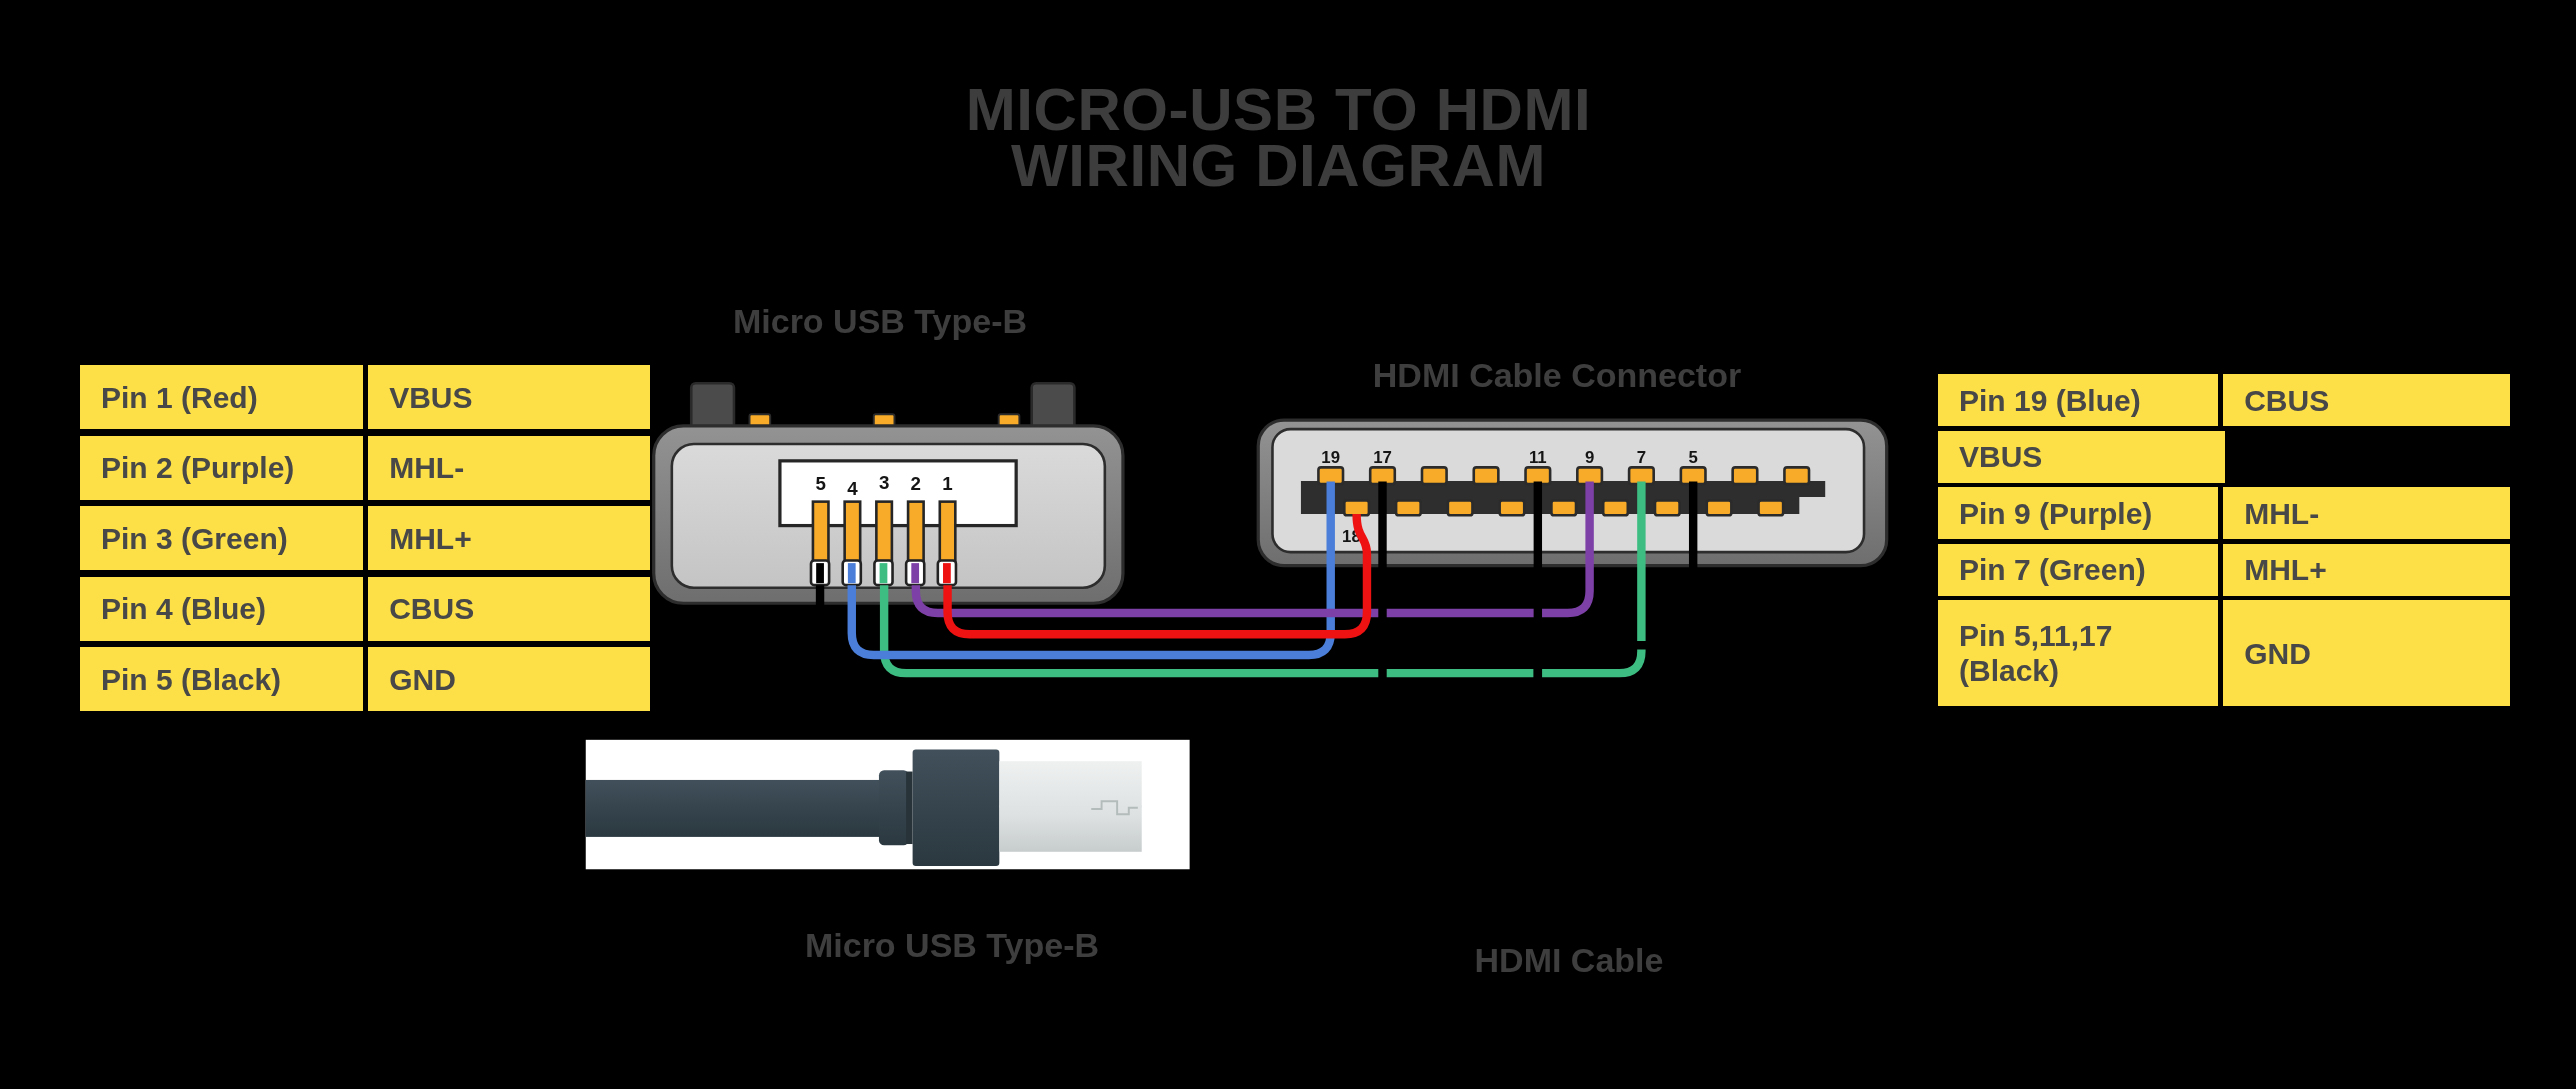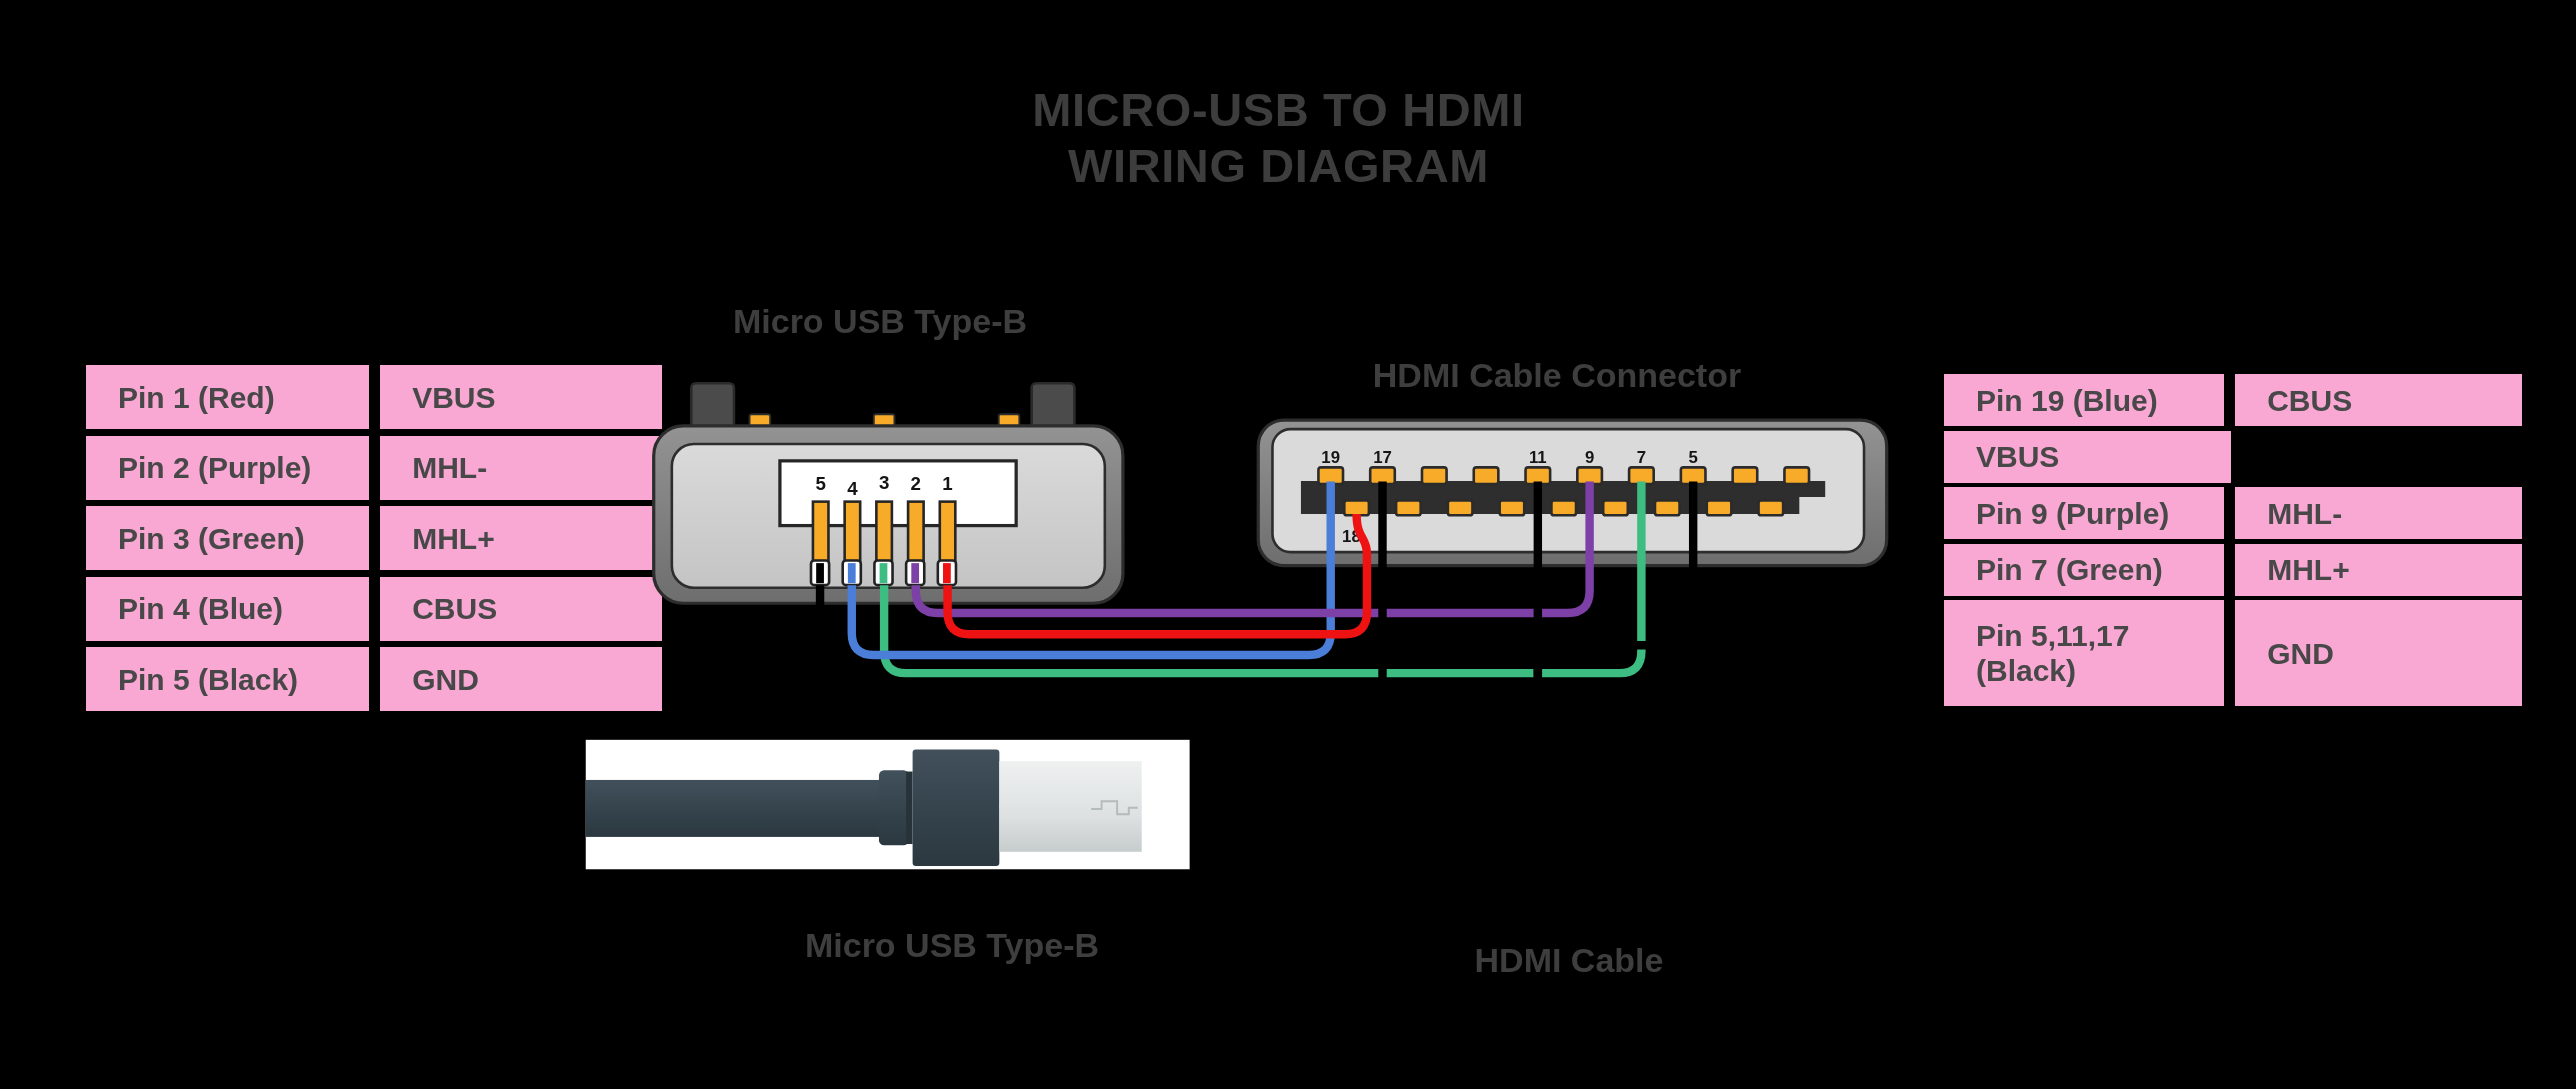--- a/index.html
+++ b/index.html
@@ -1,32 +1,32 @@
 <!DOCTYPE html>
 <html style="font-size:10.4px"><head>
 <meta charset="utf-8">
 <style>
   html,body{margin:0;padding:0;background:#000;}
   body{width:2576px;height:1090px;position:relative;overflow:hidden;
        font-family:"Liberation Sans",sans-serif;}
   .abs{position:absolute;}
   .title{left:890px;top:82px;width:777px;text-align:center;
-         font-size:47px;line-height:56px;font-weight:bold;color:#3d3d3d;letter-spacing:0.6px;}
+         font-size:60px;line-height:56px;font-weight:bold;color:#3d3d3d;letter-spacing:0.6px;}
   .conn-label{position:absolute;text-align:center;font-weight:bold;color:#3e3e3e;
               font-size:34px;line-height:37px;}
   .lbl-micro{left:621px;top:303px;width:518px;}
   .lbl-hdmi{left:1298px;top:357px;width:518px;}
   .lbl-micro-cable{left:693px;top:927px;width:518px;}
   .lbl-hdmi-cable{left:1310px;top:942px;width:518px;}
   .ptable{position:absolute;display:flex;flex-direction:column;}
   .lt{left:80px;top:365px;gap:6.5px;}
   .rt{left:1938px;top:374px;gap:4.5px;}
   .trow{display:flex;gap:5.2px;}
-  .cell{background:#f9a8d4;display:flex;align-items:center;box-sizing:border-box;
-        font-weight:bold;font-size:30px;color:#484848;padding-left:32px;line-height:35px;margin-left:6px;}
+  .cell{background:#fde047;display:flex;align-items:center;box-sizing:border-box;
+        font-weight:bold;font-size:30px;color:#484848;padding-left:21px;line-height:35px;}
   .lt .cell{height:64px;}
   .rt .cell{height:52px;}
   .rt .trow-tall .cell{height:106px;padding-right:6.5px;}
   .lt .c1{width:283px;} .lt .c2{width:282px;}
   .rt .c1{width:280px;} .rt .c2{width:287px;}
   svg text{font-family:"Liberation Sans",sans-serif;font-weight:bold;fill:#151515;}
   .pin-num-micro{font-size:29px;text-anchor:middle;}
   .pin-num-hdmi{font-size:26px;text-anchor:middle;}
 </style>
 </head>

